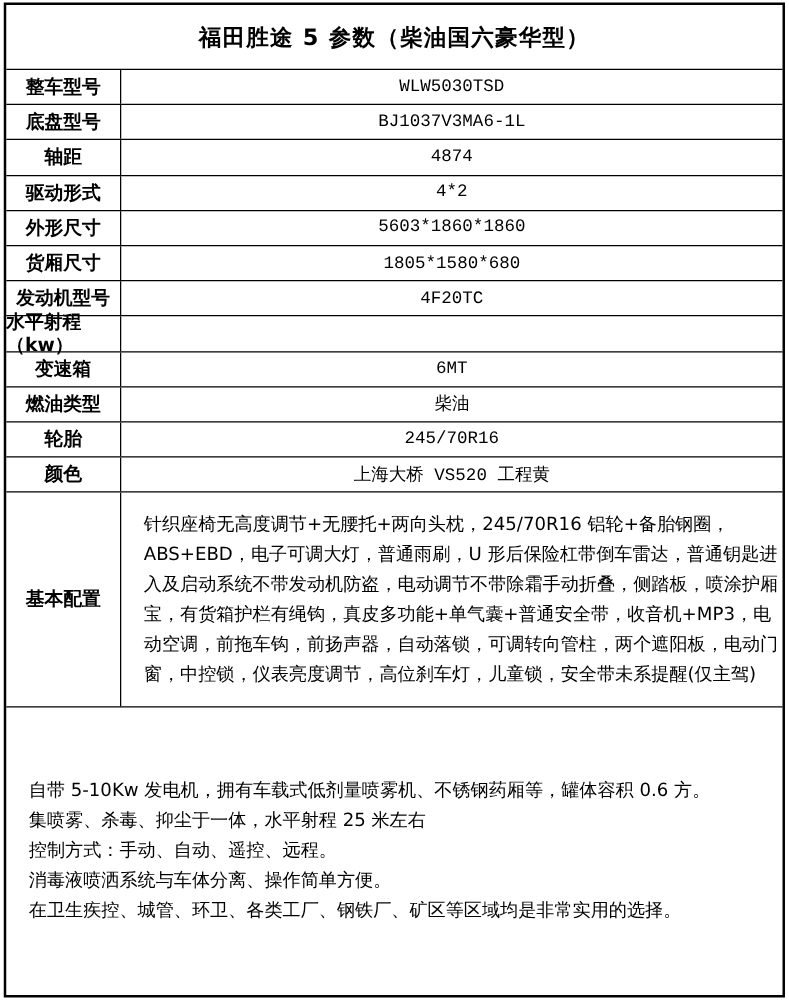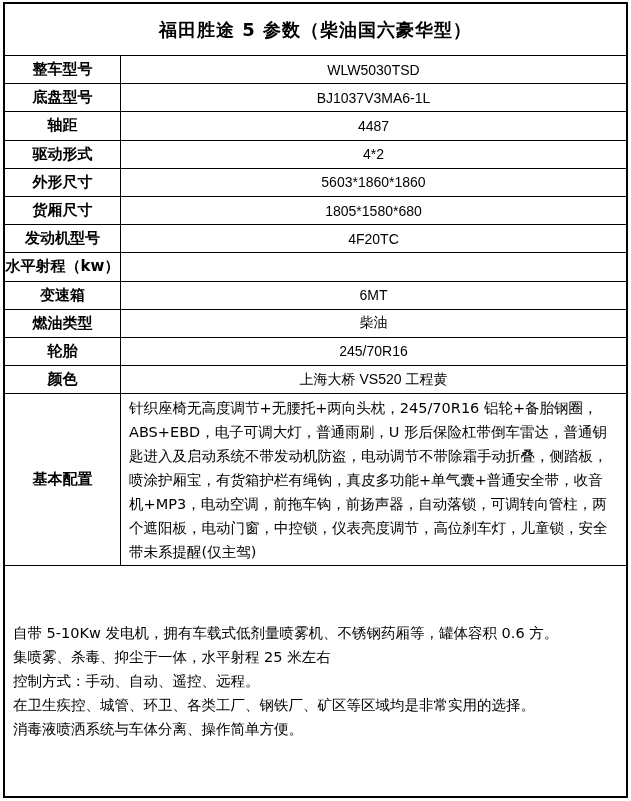--- a/index.html
+++ b/index.html
@@ -35,75 +35,74 @@
     font-weight: bold;
     letter-spacing: 1px;
   }
   .spec-row {
     height: 28.2px;
     border-bottom: 1px solid #000000;
     display: flex;
     flex-direction: row;
   }
   .label-cell {
-    width: 116px;
+    width: 92px;
     border-right: 1px solid #000000;
     display: flex;
     align-items: center;
     justify-content: center;
     font-size: 15px;
     font-weight: bold;
     flex: none;
-    text-align: right;
   }
   .value-cell {
     flex: 1;
     display: flex;
     align-items: center;
     justify-content: center;
     font-size: 14px;
-    font-family: Liberation Sans, sans-serif;
+    font-family: Liberation Mono, monospace;
   }
   .config-row {
     display: flex;
     flex-direction: row;
     border-bottom: 1px solid #000000;
   }
   .config-row.basic { height: 172px; }
   .config-row.upfit { flex: 1; border-bottom: none; }
   .config-text {
     flex: 1;
     display: flex;
     flex-direction: column;
     justify-content: center;
     font-size: 14.5px;
     line-height: 24px;
     padding: 4px 10px 4px 8px;
   }
-  .config-text .para { width: 100%; }
+  .config-text .para { width: 100%; margin-left: 10px; }
 </style>
 </head>
 <body>
 
 <div class="page">
   <div class="spec-table">
 
     <div class="title-row">福田胜途 5 参数（柴油国六豪华型）</div>
 
     <div class="spec-row">
       <div class="label-cell">整车型号</div>
       <div class="value-cell">WLW5030TSD</div>
     </div>
     <div class="spec-row">
       <div class="label-cell">底盘型号</div>
       <div class="value-cell">BJ1037V3MA6-1L</div>
     </div>
     <div class="spec-row">
       <div class="label-cell">轴距</div>
-      <div class="value-cell">4487</div>
+      <div class="value-cell">4874</div>
     </div>
     <div class="spec-row">
       <div class="label-cell">驱动形式</div>
       <div class="value-cell">4*2</div>
     </div>
     <div class="spec-row">
       <div class="label-cell">外形尺寸</div>
       <div class="value-cell">5603*1860*1860</div>
     </div>
     <div class="spec-row">
@@ -139,19 +138,19 @@
       <div class="config-text">
         <div class="para">针织座椅无高度调节+无腰托+两向头枕，245/70R16 铝轮+备胎钢圈，ABS+EBD，电子可调大灯，普通雨刷，U 形后保险杠带倒车雷达，普通钥匙进入及启动系统不带发动机防盗，电动调节不带除霜手动折叠，侧踏板，喷涂护厢宝，有货箱护栏有绳钩，真皮多功能+单气囊+普通安全带，收音机+MP3，电动空调，前拖车钩，前扬声器，自动落锁，可调转向管柱，两个遮阳板，电动门窗，中控锁，仪表亮度调节，高位刹车灯，儿童锁，安全带未系提醒(仅主驾)</div>
       </div>
     </div>
 
     <div class="config-row upfit">
       <div class="config-text">
         <div class="para">自带 5-10Kw 发电机，拥有车载式低剂量喷雾机、不锈钢药厢等，罐体容积 0.6 方。</div>
         <div class="para">集喷雾、杀毒、抑尘于一体，水平射程 25 米左右</div>
         <div class="para">控制方式：手动、自动、遥控、远程。</div>
+        <div class="para">消毒液喷洒系统与车体分离、操作简单方便。</div>
         <div class="para">在卫生疾控、城管、环卫、各类工厂、钢铁厂、矿区等区域均是非常实用的选择。</div>
-        <div class="para">消毒液喷洒系统与车体分离、操作简单方便。</div>
       </div>
     </div>
 
   </div>
 </div>
 
 </body></html>

